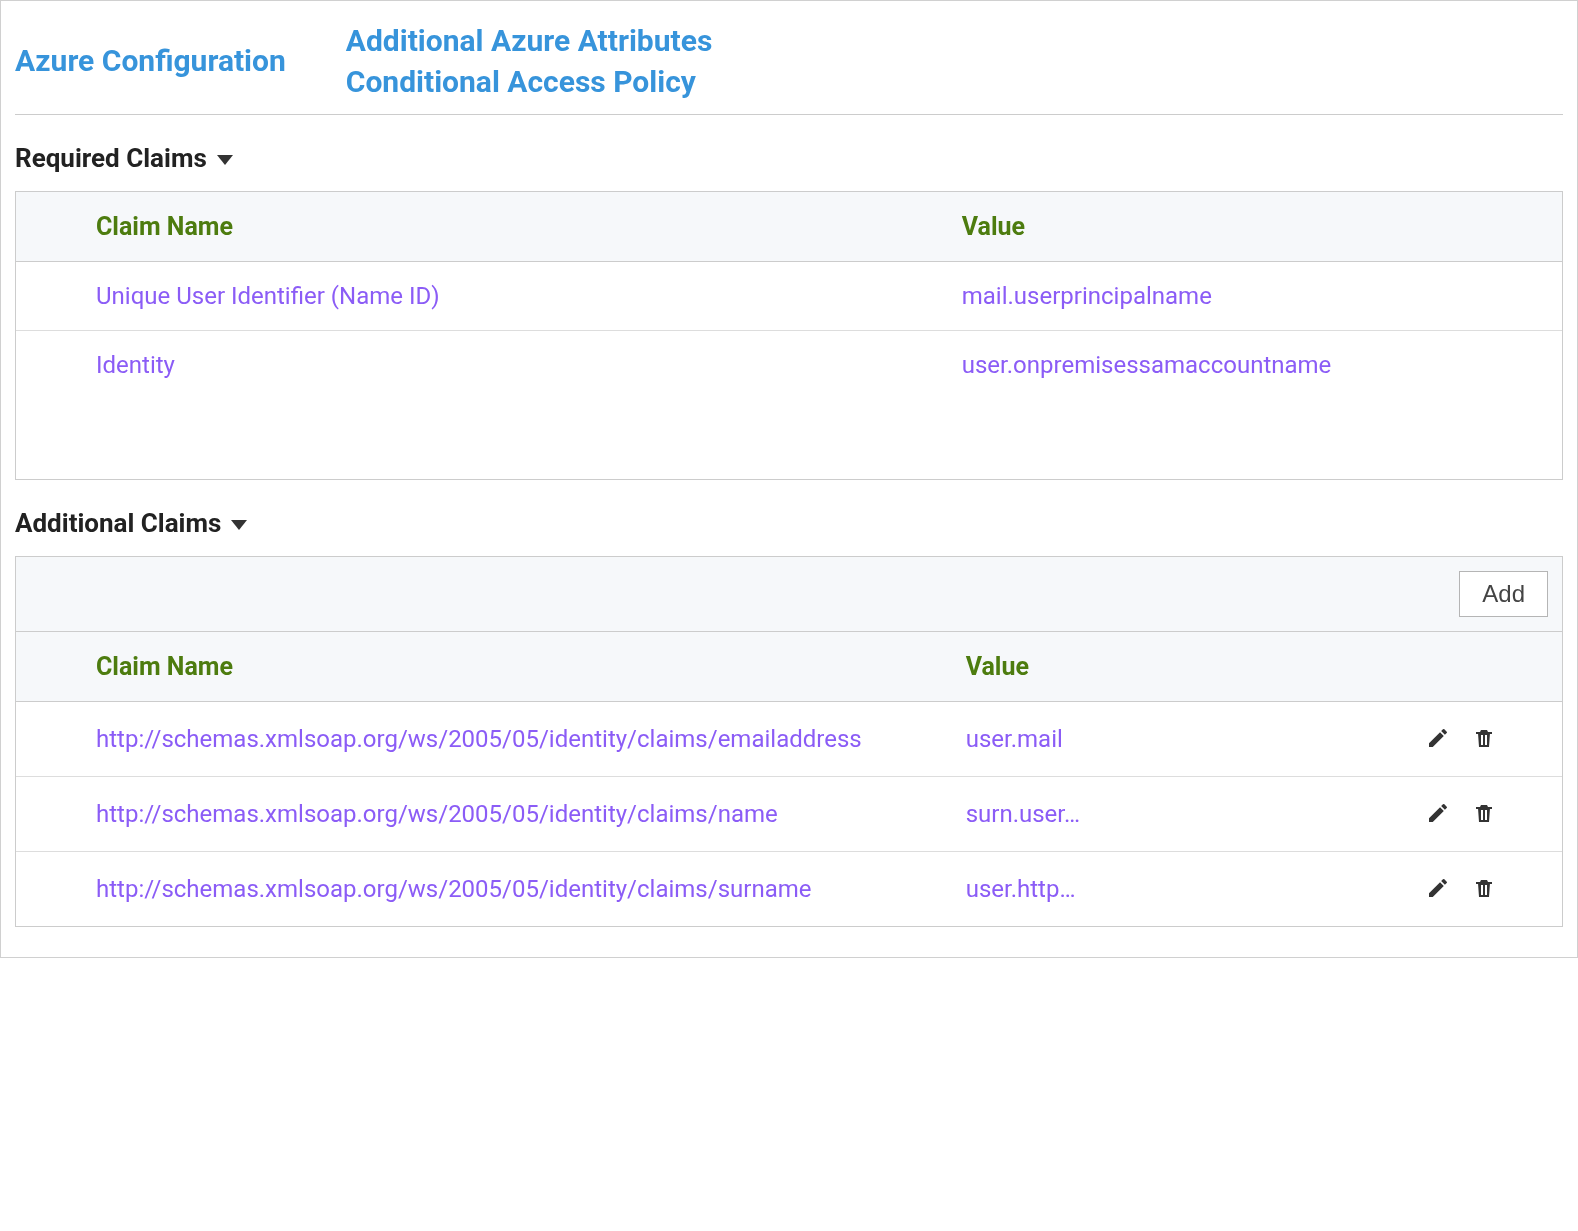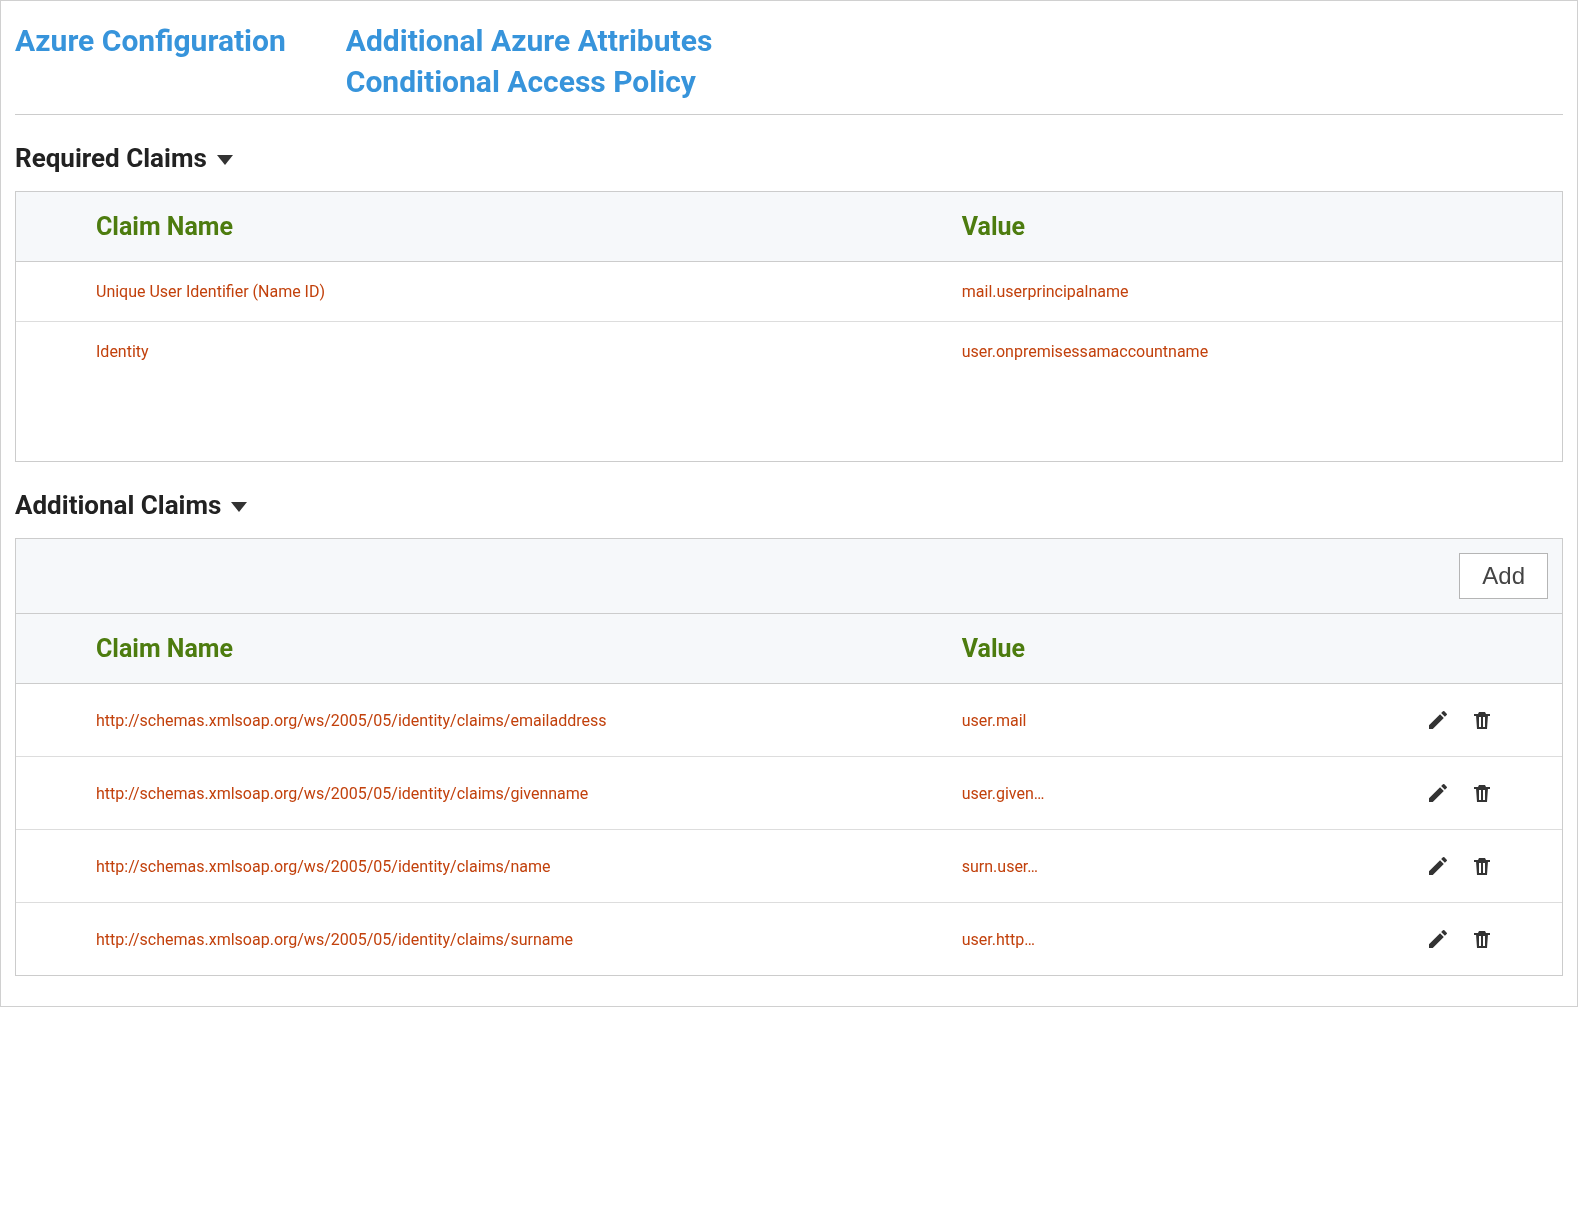--- a/index.html
+++ b/index.html
@@ -11,21 +11,21 @@
     color: #24292e;
   }
   .frame {
     border: 1px solid #d0d0d0;
     margin: 0;
     padding: 0 14px 30px 14px;
     width: 1578px;
   }
   .tabs {
     display: flex;
-    align-items: flex-start;
+    align-items: center;
     gap: 60px;
     padding-top: 20px;
     border-bottom: 1px solid #ccc;
   }
   .tab {
     font-size: 30px;
     font-weight: 700;
     color: #3794db;
     padding-bottom: 12px;
     cursor: pointer;
@@ -87,22 +87,22 @@
   th {
     text-align: left;
     font-size: 25px;
     font-weight: 700;
     color: #4d7c0f;
     padding: 20px 24px 20px 80px;
     border-bottom: 1px solid #ccc;
   }
   th.first-col { width: 56%; }
   td {
-    font-size: 16px;
-    color: #c2410c;
+    font-size: 24px;
+    color: #8b5cf6;
     padding: 20px 24px 20px 80px;
     border-top: 1px solid #ddd;
     vertical-align: middle;
   }
   tbody tr:first-child td { border-top: none; }
   td.val {
     white-space: nowrap;
     overflow: hidden;
     text-overflow: ellipsis;
     max-width: 180px;
@@ -194,36 +194,20 @@
                 </svg>
             </span>
             <span class="icon-btn">
               <svg viewBox="0 0 24 24">
                   <path d="M6 7h12l-1 14H7L6 7zm3 2v10h2V9H9zm4 0v10h2V9h-2zM9 4h6l1 2h4v2H4V6h4l1-2z"></path>
                 </svg>
             </span>
           </td>
         </tr>
         <tr>
-          <td>http://schemas.xmlsoap.org/ws/2005/05/identity/claims/givenname</td>
-          <td class="val">user.given…</td>
-          <td class="actions">
-            <span class="icon-btn">
-              <svg viewBox="0 0 24 24">
-                  <path d="M3 17.25V21h3.75l11.06-11.06-3.75-3.75L3 17.25zM20.71 7.04a1 1 0 0 0 0-1.41l-2.34-2.34a1 1 0 0 0-1.41 0l-1.83 1.83 3.75 3.75 1.83-1.83z"></path>
-                </svg>
-            </span>
-            <span class="icon-btn">
-              <svg viewBox="0 0 24 24">
-                  <path d="M6 7h12l-1 14H7L6 7zm3 2v10h2V9H9zm4 0v10h2V9h-2zM9 4h6l1 2h4v2H4V6h4l1-2z"></path>
-                </svg>
-            </span>
-          </td>
-        </tr>
-        <tr>
           <td>http://schemas.xmlsoap.org/ws/2005/05/identity/claims/name</td>
           <td class="val">surn.user…</td>
           <td class="actions">
             <span class="icon-btn">
               <svg viewBox="0 0 24 24">
                   <path d="M3 17.25V21h3.75l11.06-11.06-3.75-3.75L3 17.25zM20.71 7.04a1 1 0 0 0 0-1.41l-2.34-2.34a1 1 0 0 0-1.41 0l-1.83 1.83 3.75 3.75 1.83-1.83z"></path>
                 </svg>
             </span>
             <span class="icon-btn">
               <svg viewBox="0 0 24 24">

